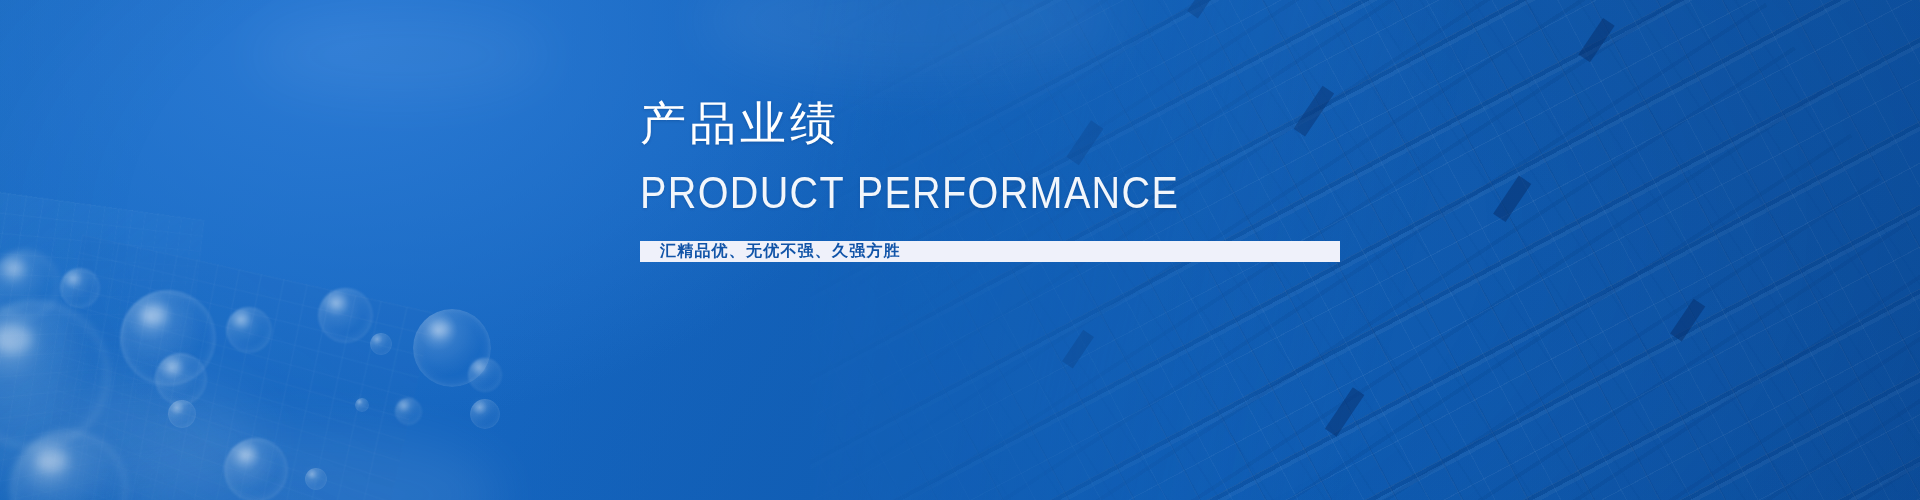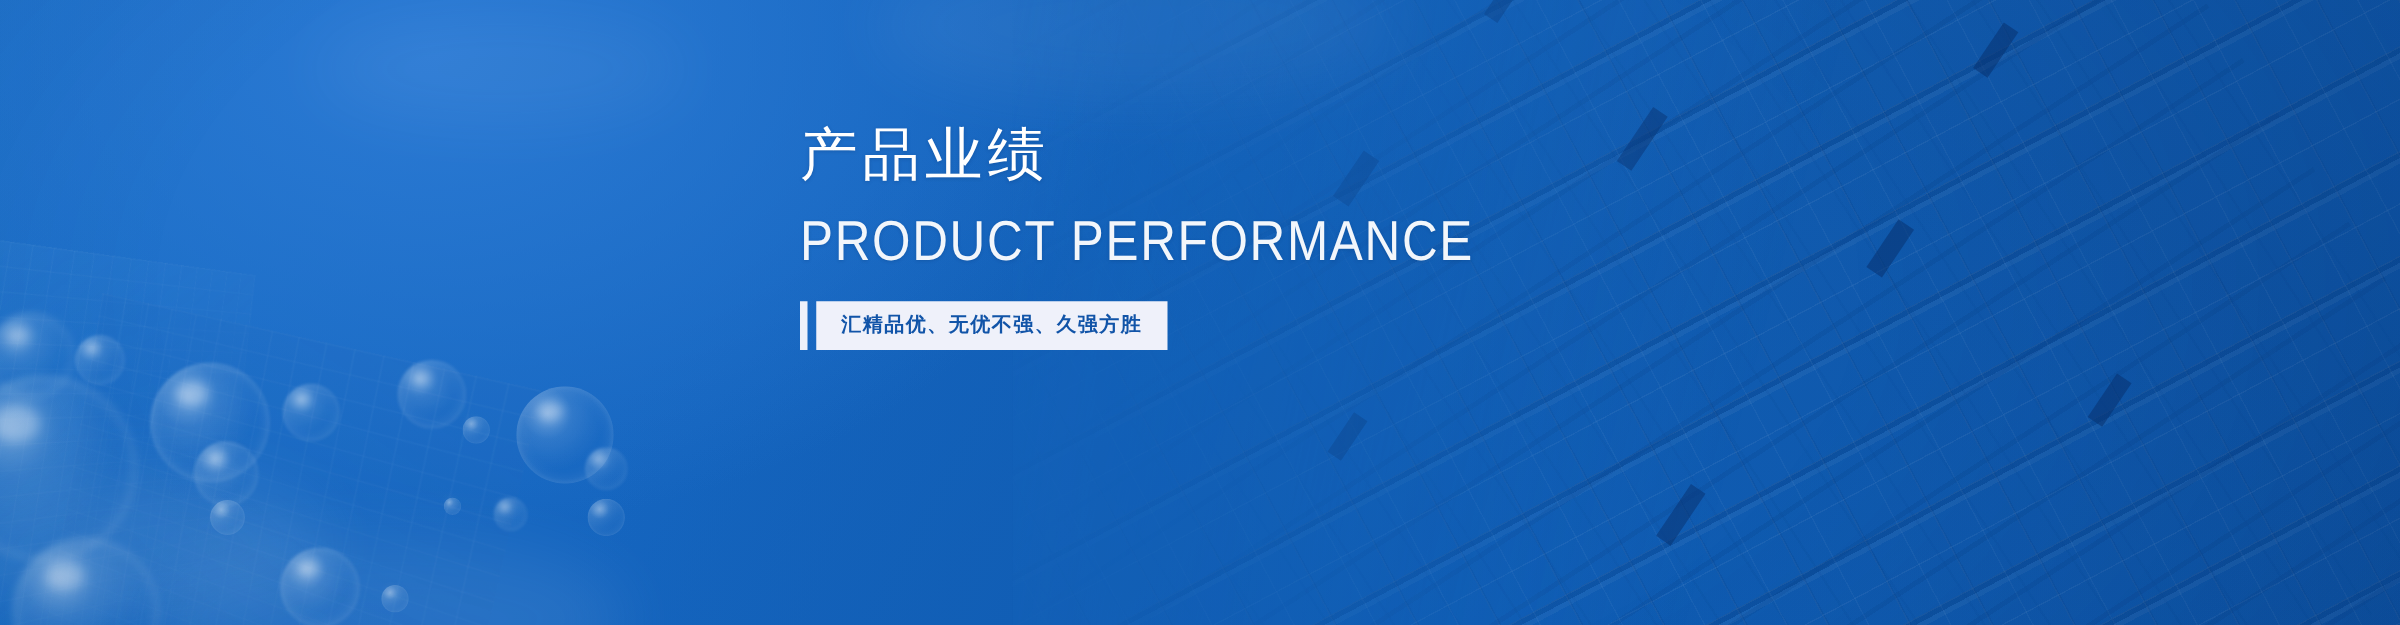--- a/index.html
+++ b/index.html
@@ -217,20 +217,21 @@
     transform-origin: left center;
     font-family: "Liberation Sans", "DejaVu Sans", sans-serif;
     text-shadow: 0 1px 3px rgba(0,40,90,.20);
   }
 
   .tagline-row {
     display: flex;
     align-items: stretch;
     margin-top: 26px;
     height: 39px;
+    flex-direction: column;
   }
   .tagline-bar {
     width: 6px;
     background: #eef1fa;
     flex: 0 0 auto;
   }
   .tagline-gap { width: 7px; flex: 0 0 auto; }
   .tagline-panel {
     background: #eff1fa;
     display: flex;

